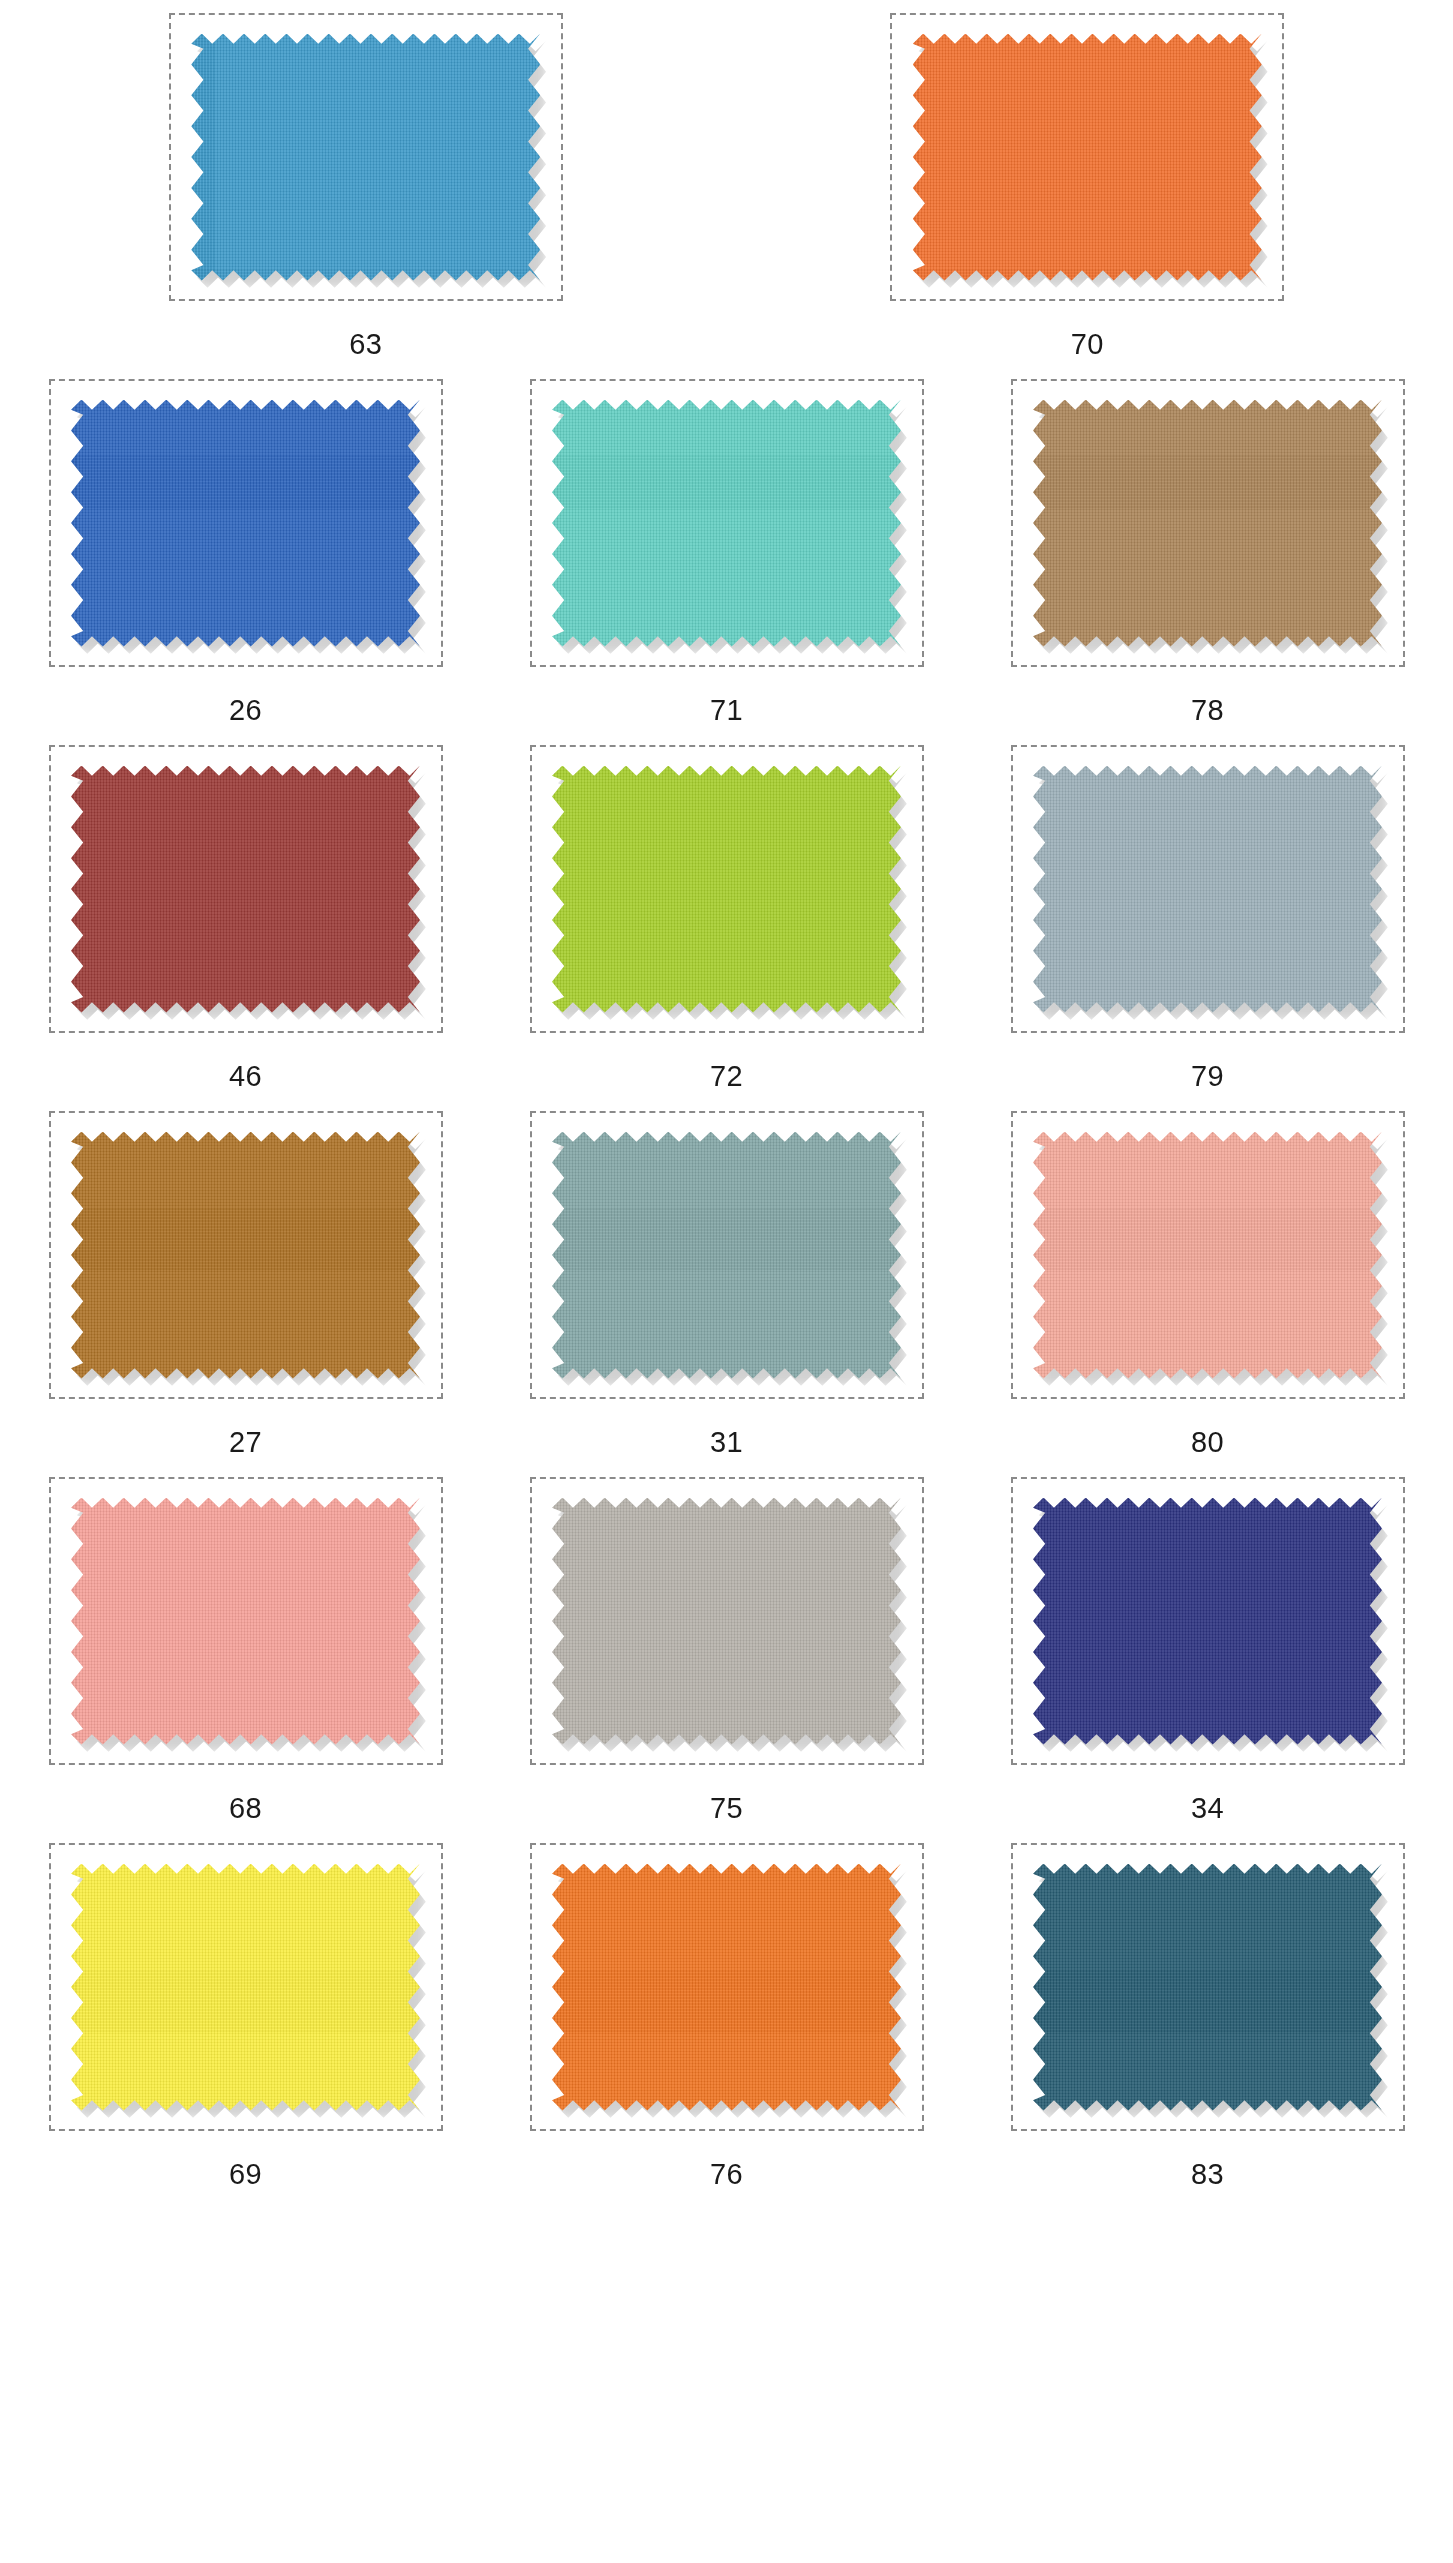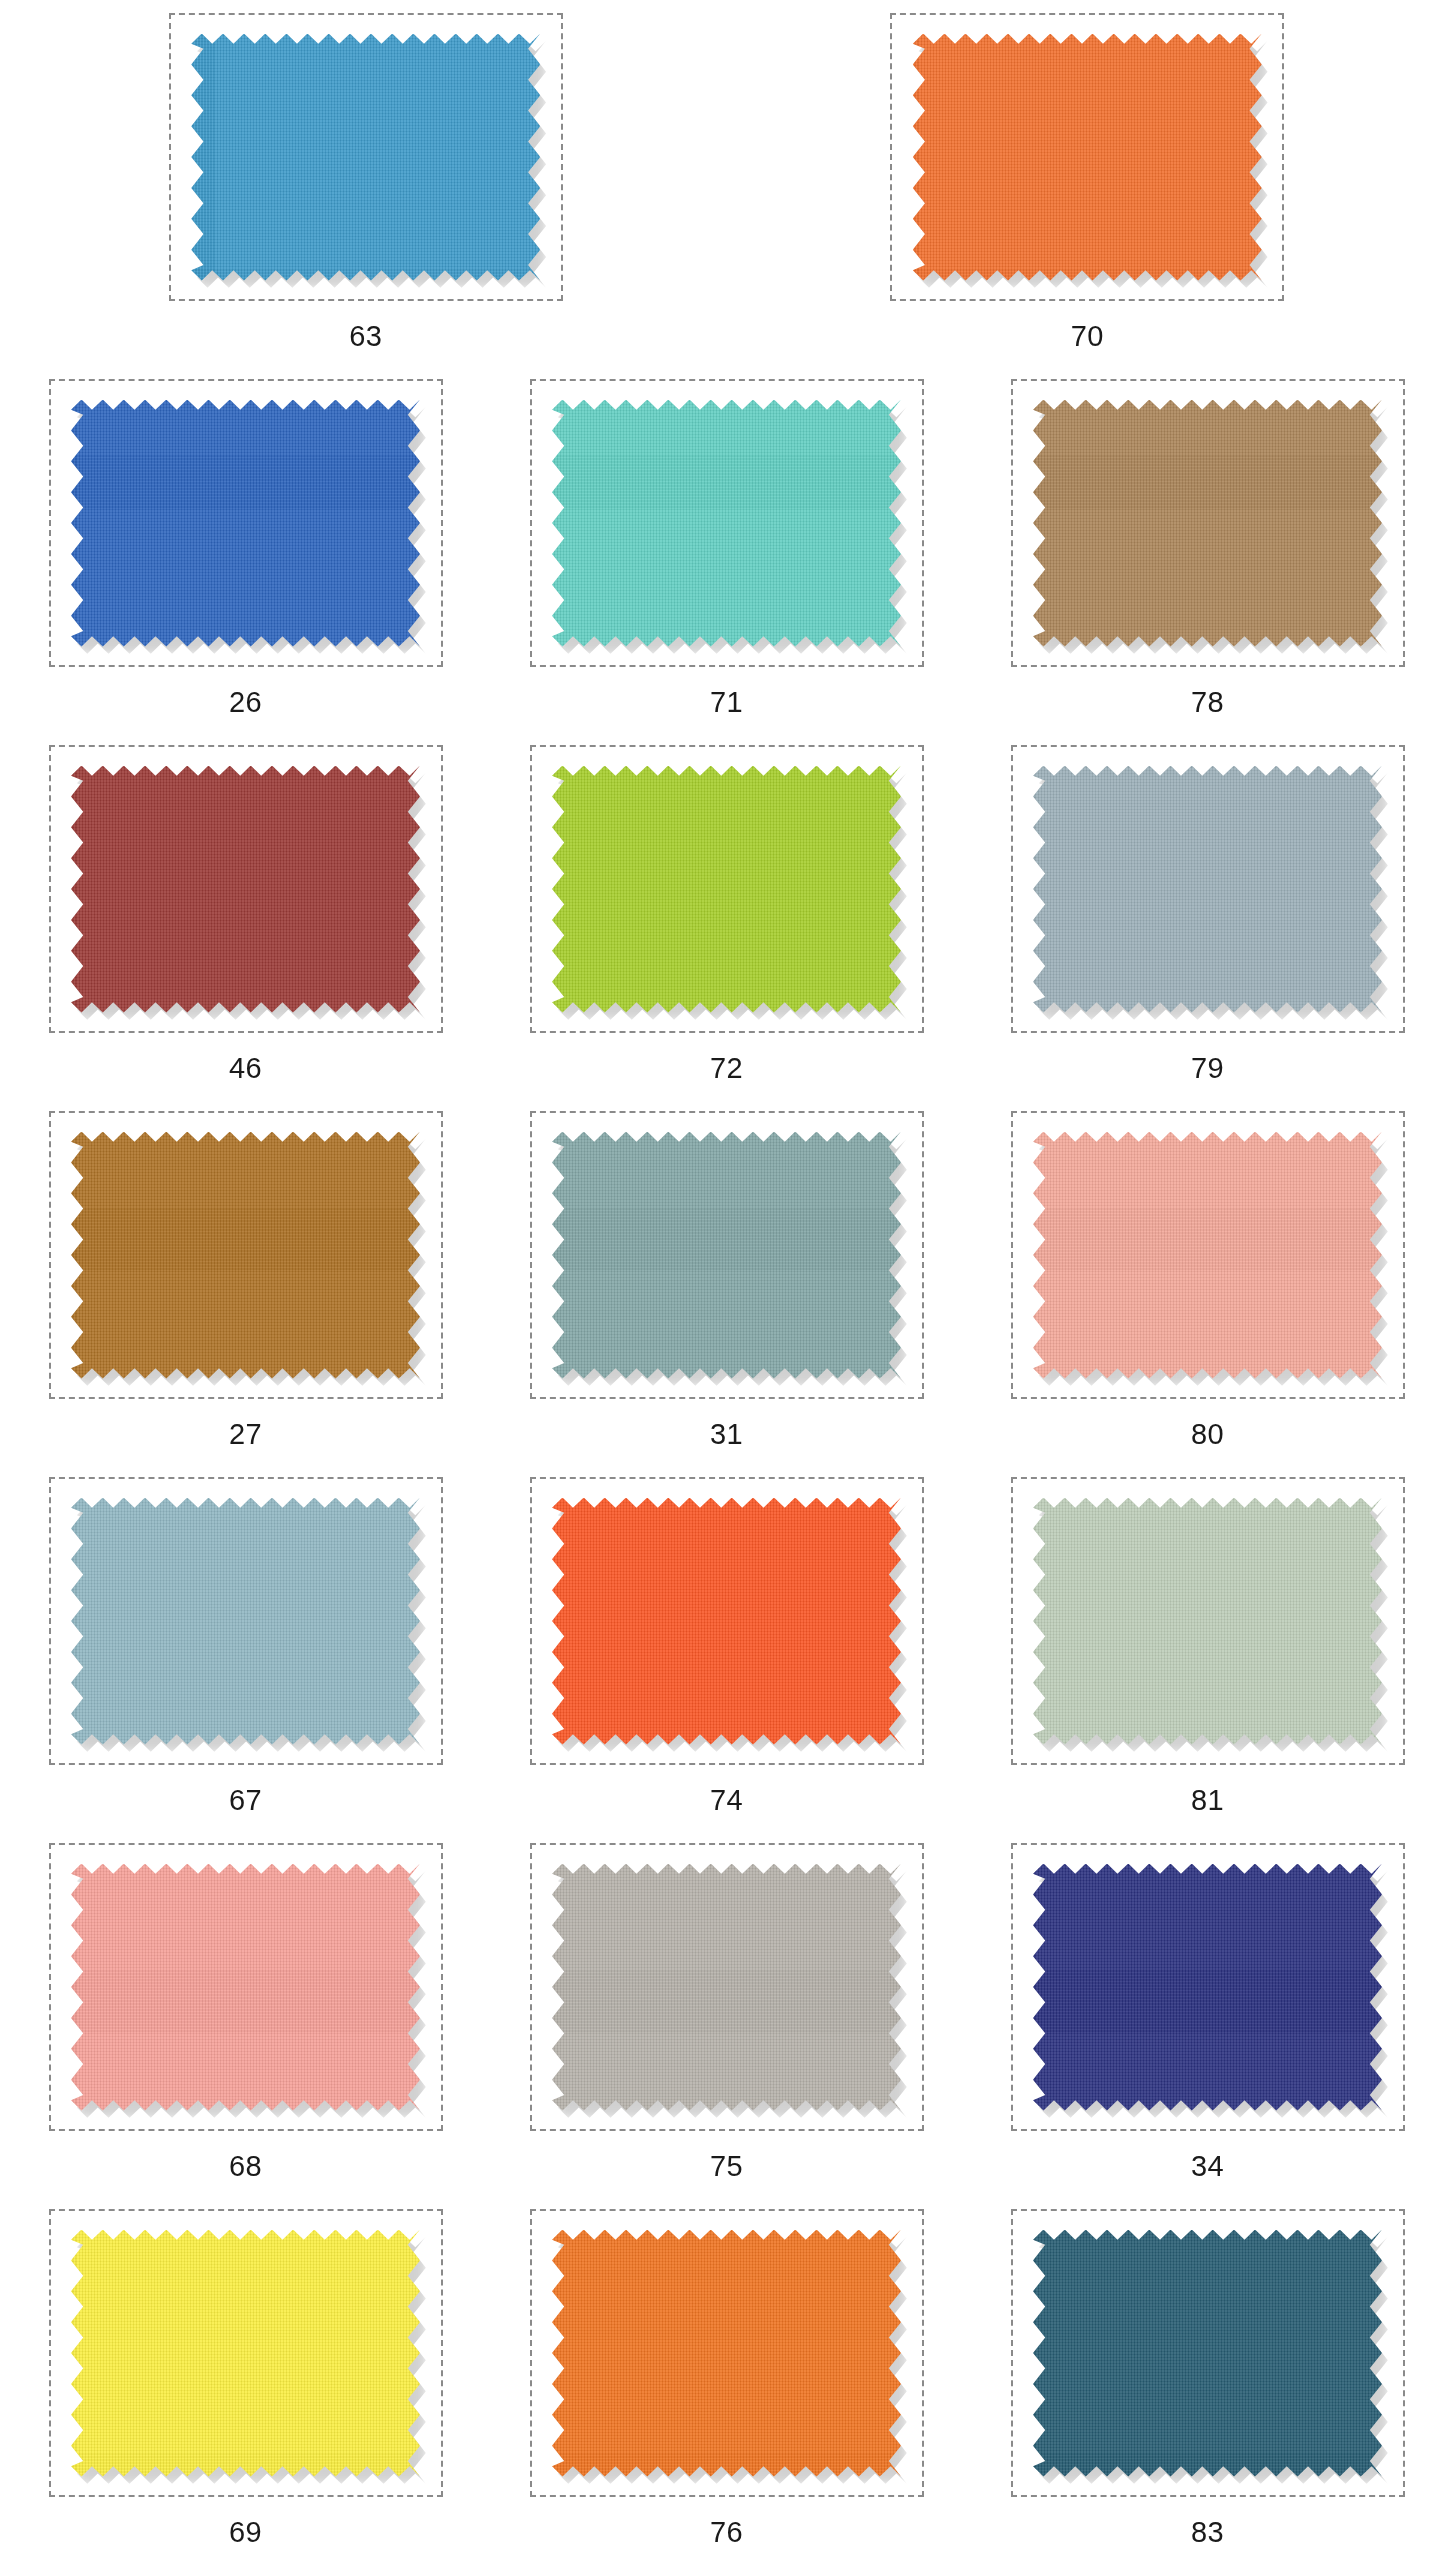--- a/index.html
+++ b/index.html
@@ -157,21 +157,21 @@
       36.4% 95.8%, 33.3% 100%, 30.3% 95.8%, 27.3% 100%, 24.2% 95.8%,
       21.2% 100%, 18.2% 95.8%, 15.1% 100%, 12.1% 95.8%, 9.1% 100%,
       6.0% 95.8%, 3.0% 100%, 0% 95.8%,
       3.5% 93.7%, 0% 87.5%, 3.5% 81.2%, 0% 75.0%, 3.5% 68.7%, 0% 62.5%,
       3.5% 56.2%, 0% 50.0%, 3.5% 43.7%, 0% 37.5%, 3.5% 31.2%, 0% 25.0%,
       3.5% 18.7%, 0% 12.5%, 3.5% 6.2%
     );
   }
 
   .swatch-label {
-    margin-top: 21px;
+    margin-top: 29px;
     font-size: 29px;
     line-height: 1;
     color: #1a1a1a;
     font-family: "Liberation Sans", sans-serif;
     letter-spacing: 0.4px;
     text-align: center;
   }
 </style>
 </head>
 <body>
@@ -282,49 +282,20 @@
           </div>
         </div>
         <div class="swatch-label">80</div>
       </div>
     </div>
     <div class="swatch-row">
       <div class="swatch-cell">
         <div class="swatch-frame">
           <div class="fabric-wrap">
             <div class="fabric-shadow"></div>
-            <div class="fabric" style="background-color: rgb(144, 182, 194);"></div>
-          </div>
-        </div>
-        <div class="swatch-label">67</div>
-      </div>
-      <div class="swatch-cell">
-        <div class="swatch-frame">
-          <div class="fabric-wrap">
-            <div class="fabric-shadow"></div>
-            <div class="fabric" style="background-color: rgb(250, 86, 37);"></div>
-          </div>
-        </div>
-        <div class="swatch-label">74</div>
-      </div>
-      <div class="swatch-cell">
-        <div class="swatch-frame">
-          <div class="fabric-wrap">
-            <div class="fabric-shadow"></div>
-            <div class="fabric" style="background-color: rgb(189, 205, 184);"></div>
-          </div>
-        </div>
-        <div class="swatch-label">81</div>
-      </div>
-    </div>
-    <div class="swatch-row">
-      <div class="swatch-cell">
-        <div class="swatch-frame">
-          <div class="fabric-wrap">
-            <div class="fabric-shadow"></div>
             <div class="fabric" style="background-color: rgb(246, 160, 152);"></div>
           </div>
         </div>
         <div class="swatch-label">68</div>
       </div>
       <div class="swatch-cell">
         <div class="swatch-frame">
           <div class="fabric-wrap">
             <div class="fabric-shadow"></div>
             <div class="fabric" style="background-color: rgb(181, 177, 170);"></div>

